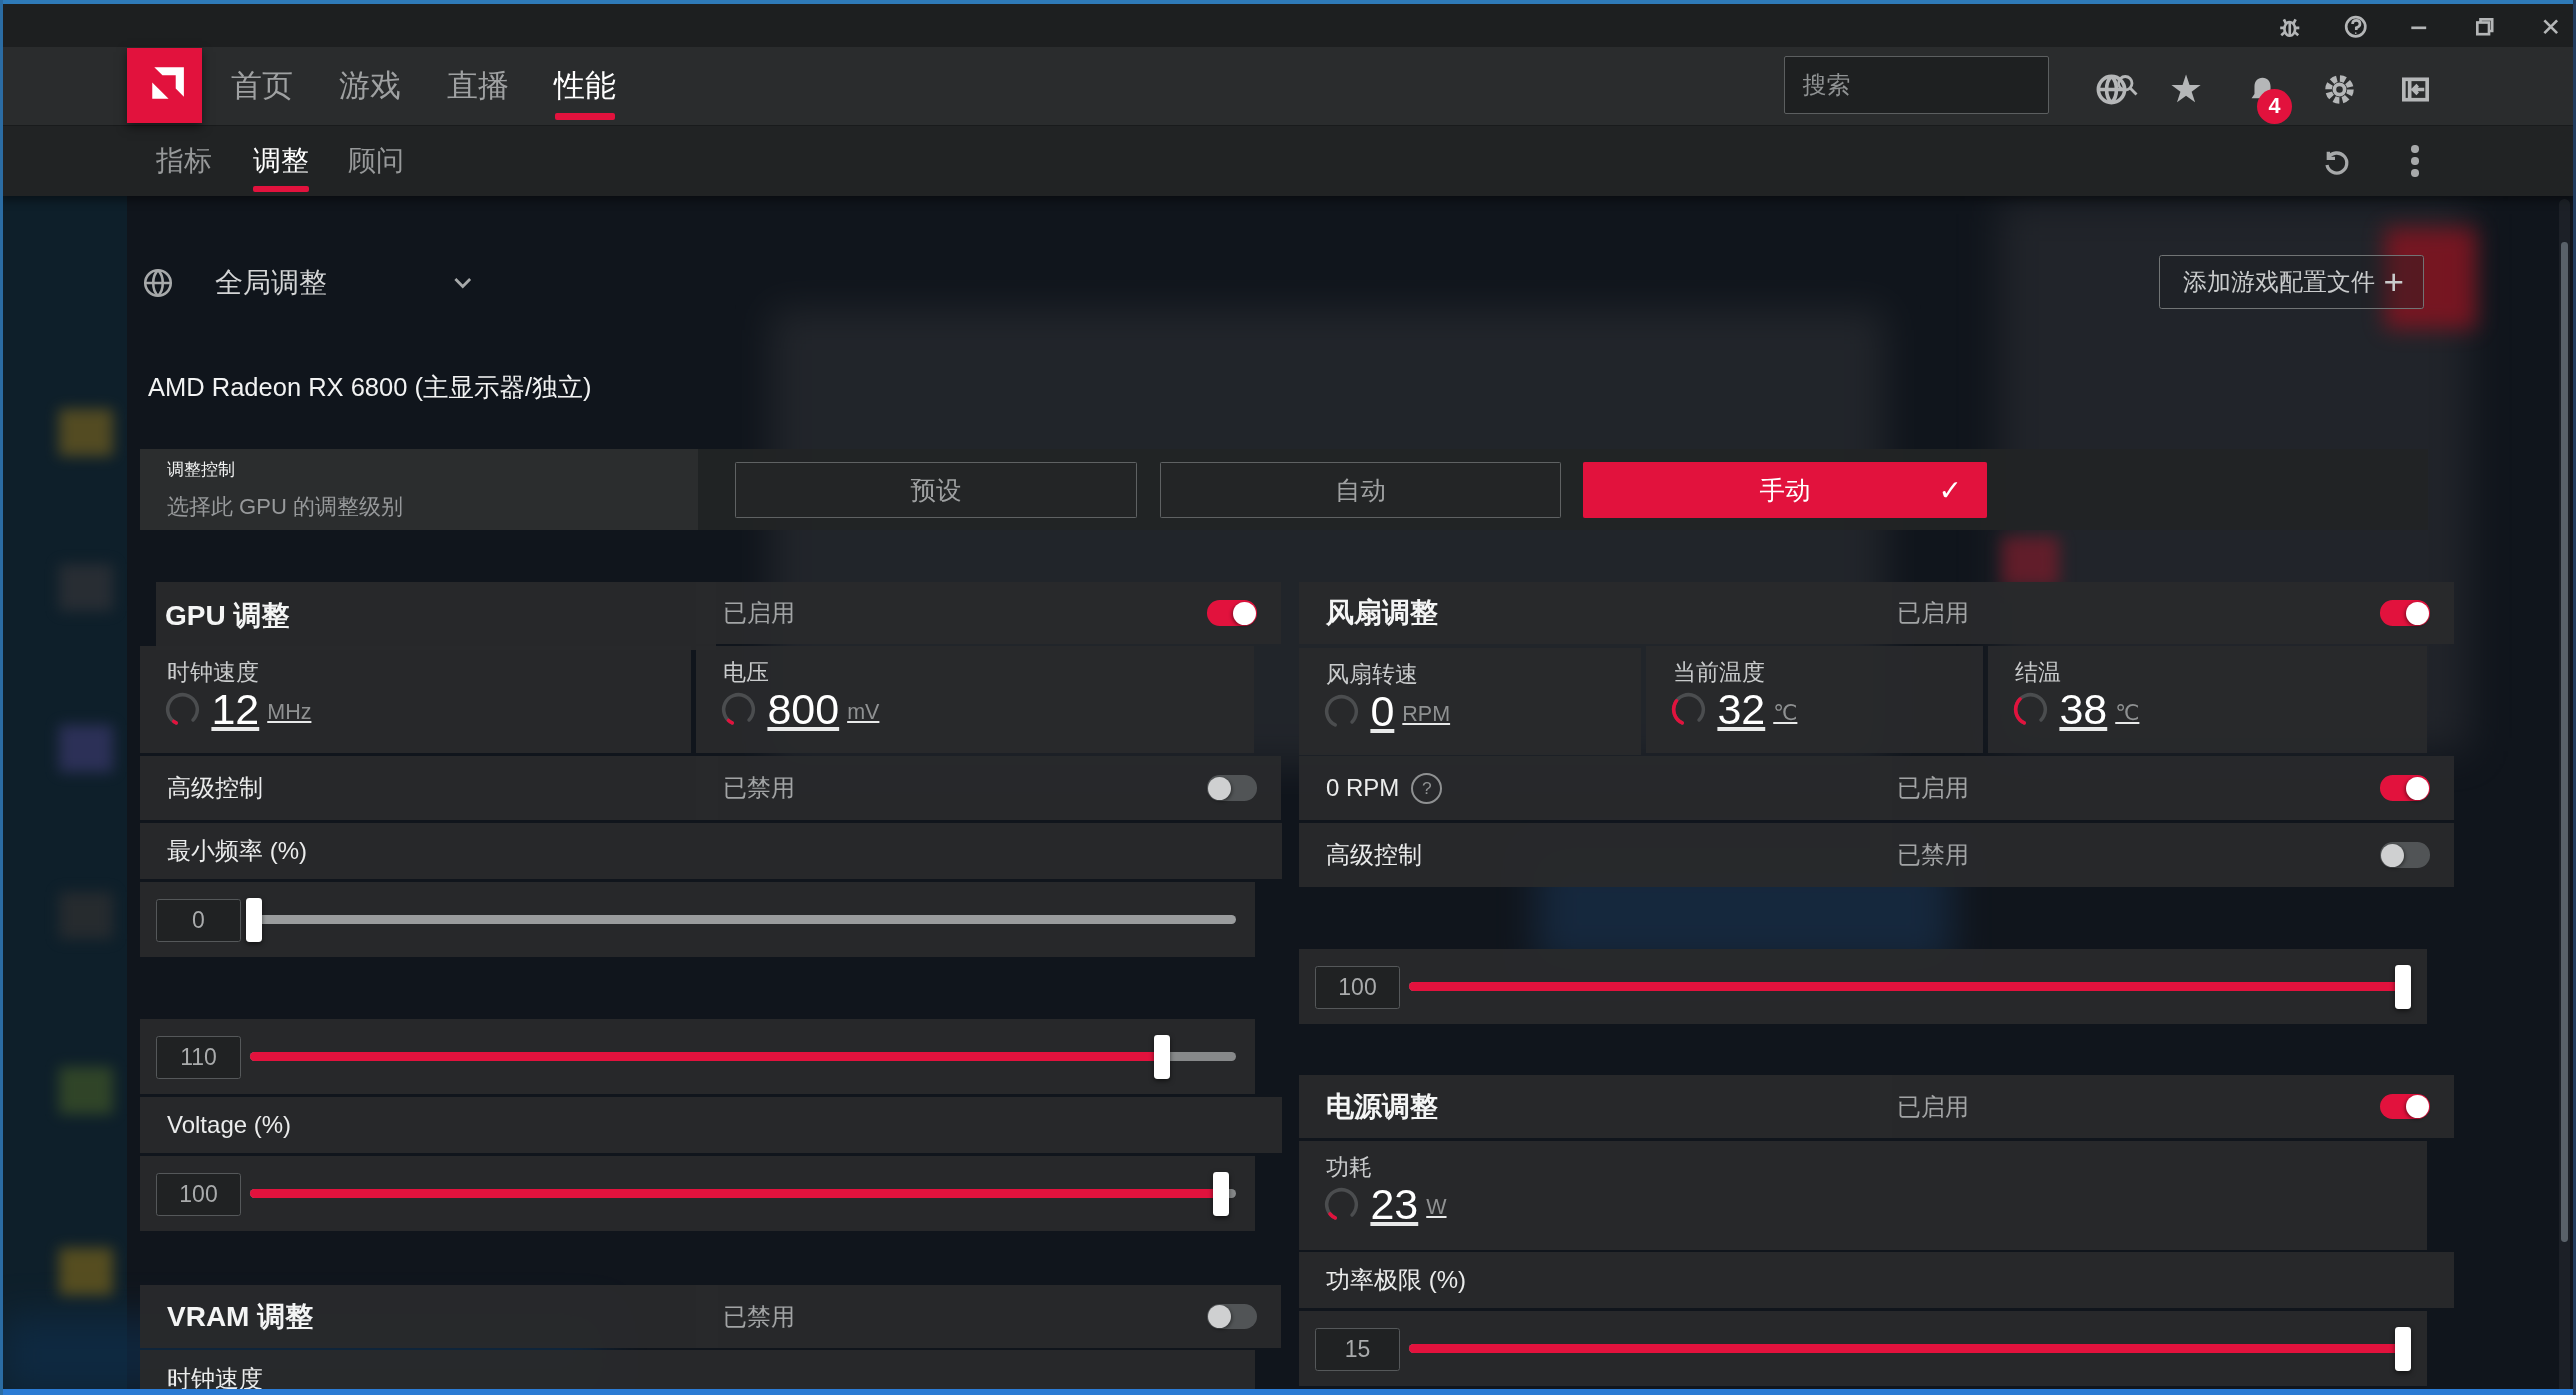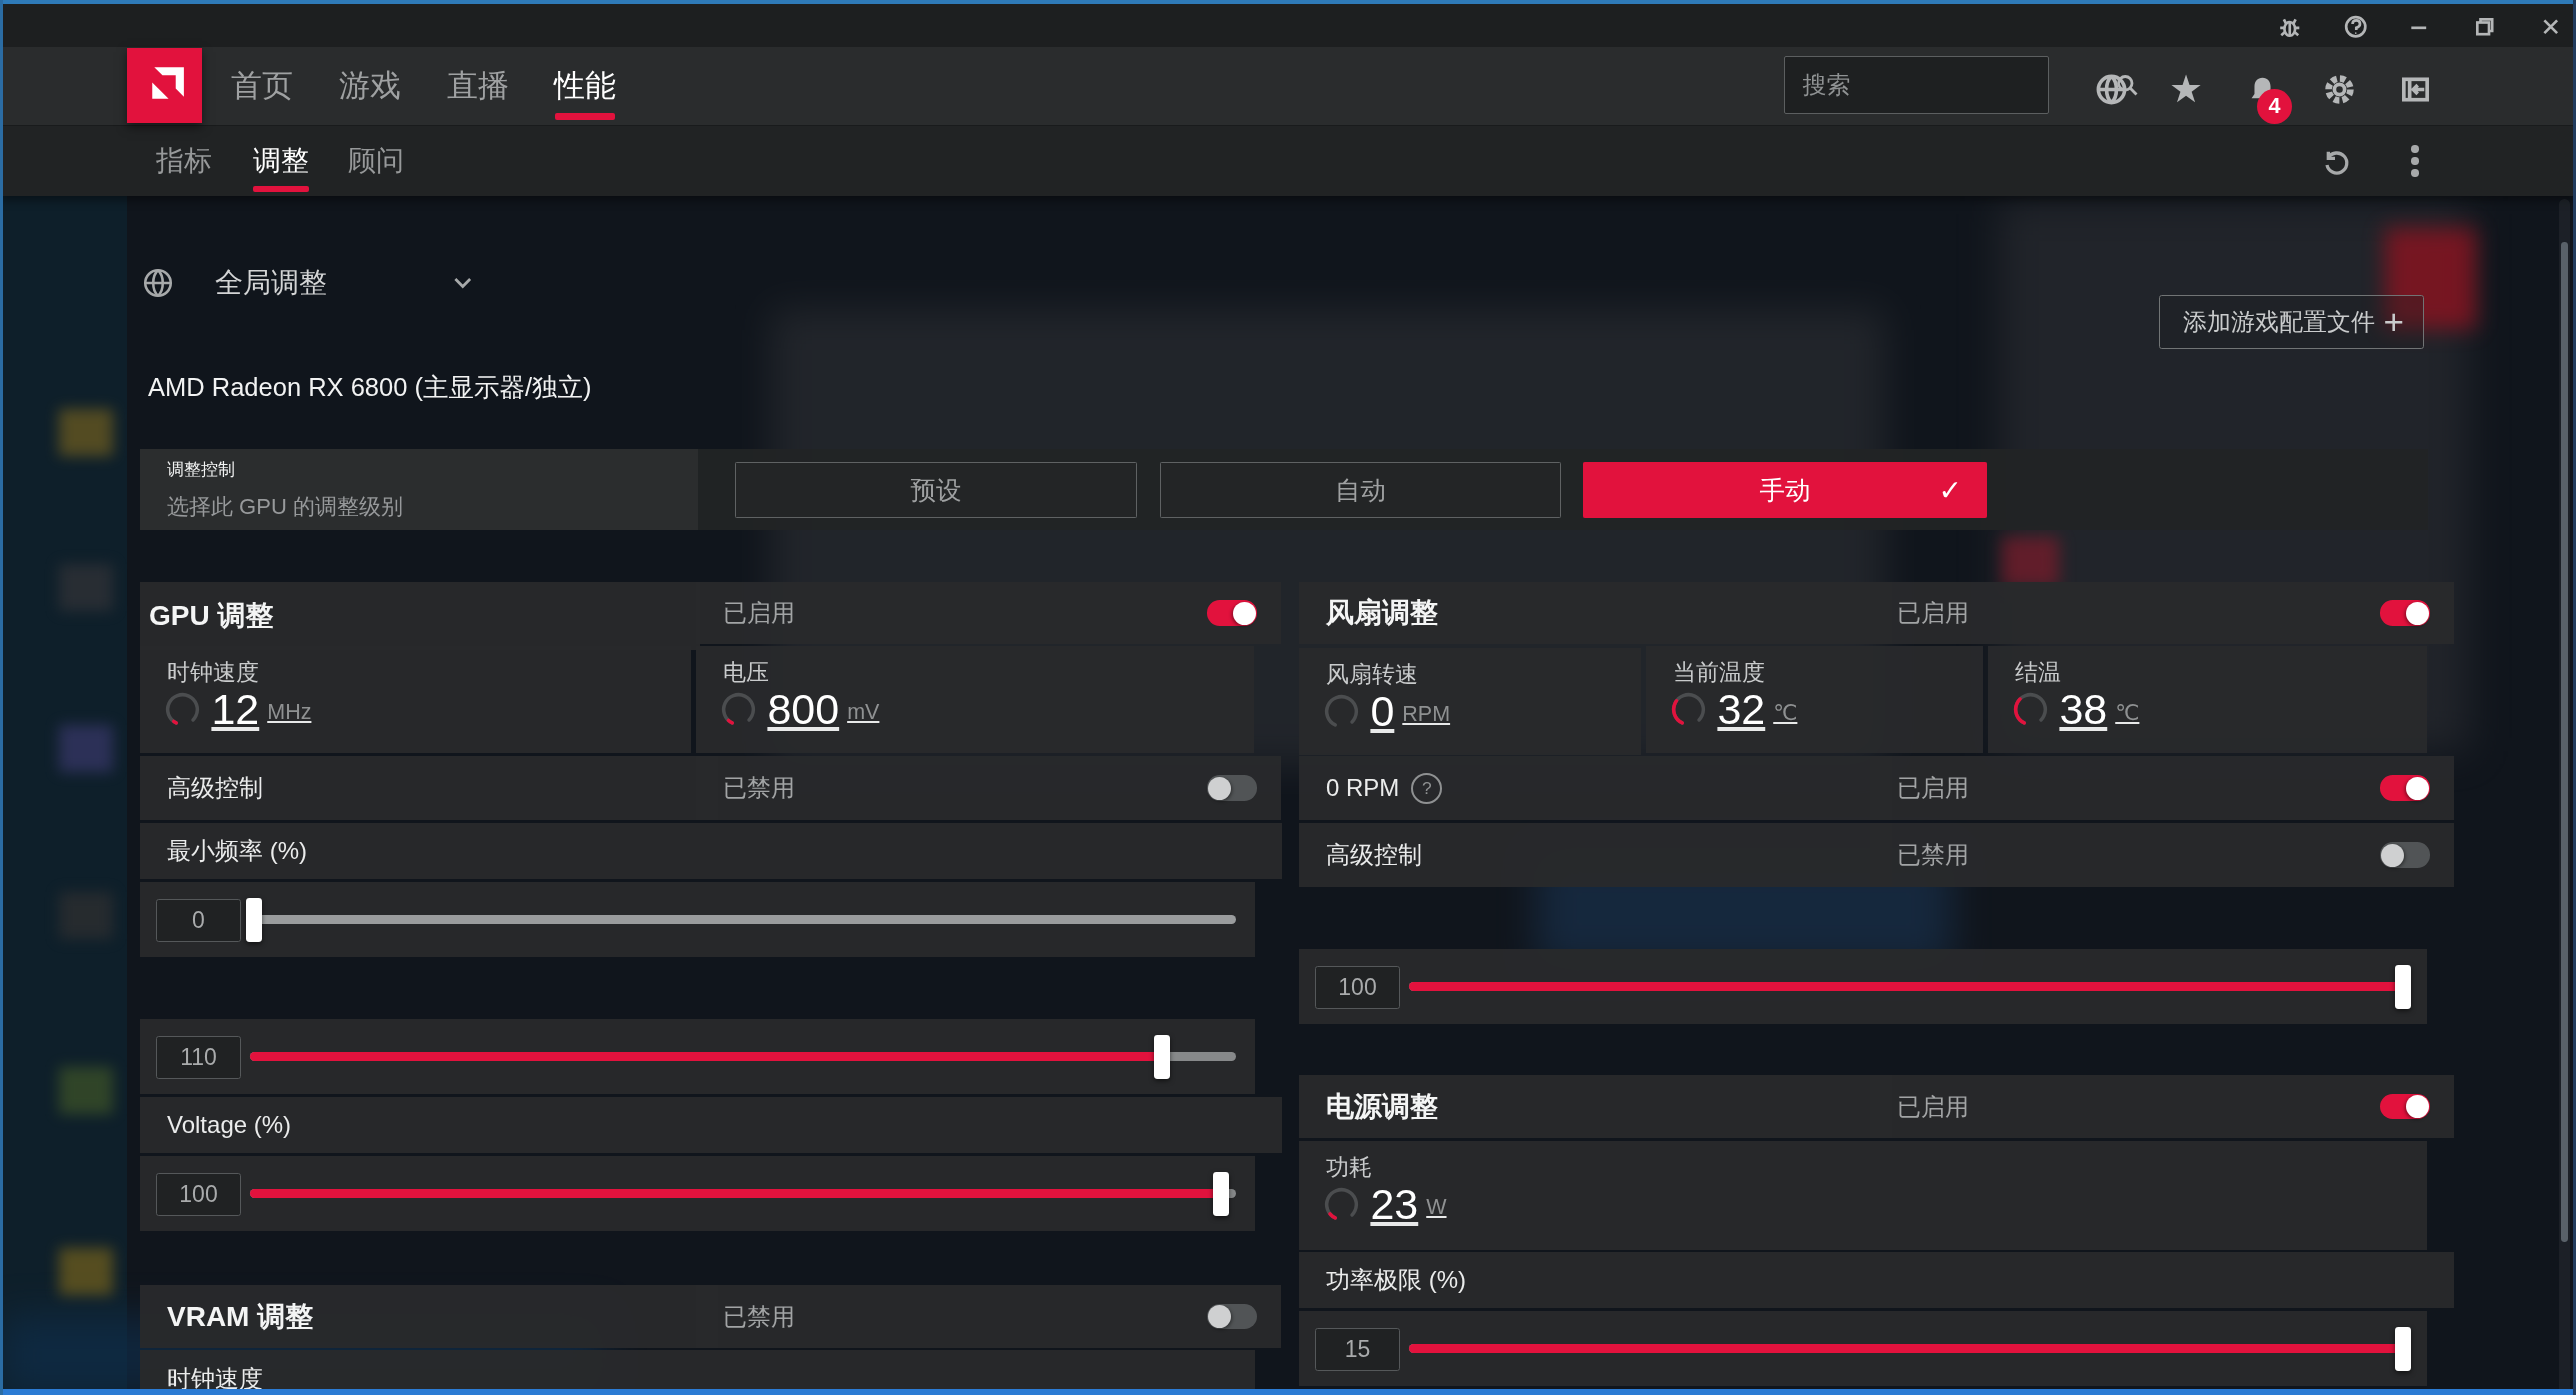--- a/index.html
+++ b/index.html
@@ -228,21 +228,21 @@
     <svg viewBox="0 0 48 48" style="width:34px;height:34px;stroke:#a7a9aa;fill:none;stroke-width:3.6;">
         <circle cx="24" cy="24" r="18"></circle>
         <path d="M6 24 H42 M24 6 C15 14 15 34 24 42 M24 6 C33 14 33 34 24 42"></path>
       </svg>
     <span style="margin-left:40px;font-size:28px;color:#d3d4d5;">全局调整</span>
     <svg viewBox="0 0 48 48" style="width:29.5px;height:29.5px;margin-left:121px;stroke:#a7a9aa;fill:none;stroke-width:4.5;">
         <path d="M12 18 L24 30 L36 18"></path>
       </svg>
   </div>
 
-  <div class="abs" style="left:2159px;top:255px;width:263px;height:52px;border:1.3px solid #717475;border-radius:2.7px;display:flex;align-items:center;z-index:2;cursor:pointer;background:rgba(30,32,33,.35);margin-top:40px;">
+  <div class="abs" style="left:2159px;top:255px;width:263px;height:52px;border:1.3px solid #717475;border-radius:2.7px;display:flex;align-items:center;z-index:2;cursor:pointer;background:rgba(30,32,33,.35);">
     <span style="font-size:24px;color:#c9cbcc;margin-left:23px;">添加游戏配置文件</span>
     <span style="font-size:35px;color:#c9cbcc;margin-left:auto;margin-right:19px;font-weight:300;">+</span>
   </div>
 
   <div class="abs" style="left:148px;top:370px;font-size:25.5px;color:#f2f3f3;z-index:2;">AMD Radeon RX 6800 (主显示器/独立)</div>
 
   <div class="card" style="left:140px;top:449px;width:2288px;height:81px;background:rgba(34,36,37,.95);"></div>
   <div class="card" style="left:140px;top:449px;width:558px;height:81px;background:rgba(43,45,46,.97);">
     <div style="position:absolute;left:27px;top:9.4px;font-size:17px;color:#f2f3f3;">调整控制</div>
     <div style="position:absolute;left:27px;top:43px;font-size:22px;color:#97999b;">选择此 GPU 的调整级别</div>
@@ -251,21 +251,21 @@
     <span>预设</span>
   </div>
   <div class="opt-btn" style="left:1160px;width:399px;z-index:3;">
     <span>自动</span>
   </div>
   <div class="opt-btn active" style="left:1583px;width:402px;z-index:3;">
     <span>手动</span>
     <span class="opt-check">✓</span>
   </div>
 
-  <div class="card hdr-title" style="left:140px;top:582px;width:551px;height:68px;padding-left:9px;">
+  <div class="card hdr-title" style="left:156px;top:582px;width:551px;height:68px;padding-left:9px;">
     <span>GPU 调整</span>
   </div>
   <div class="card status-txt" style="left:696px;top:582px;width:558px;height:62px;">
     <span>已启用</span>
     <div class="toggle on"></div>
   </div>
 
   <div class="card gauge-card" style="left:140px;top:646px;width:551px;height:107px;">
     <div class="g-label">时钟速度</div>
     <div class="g-row">

